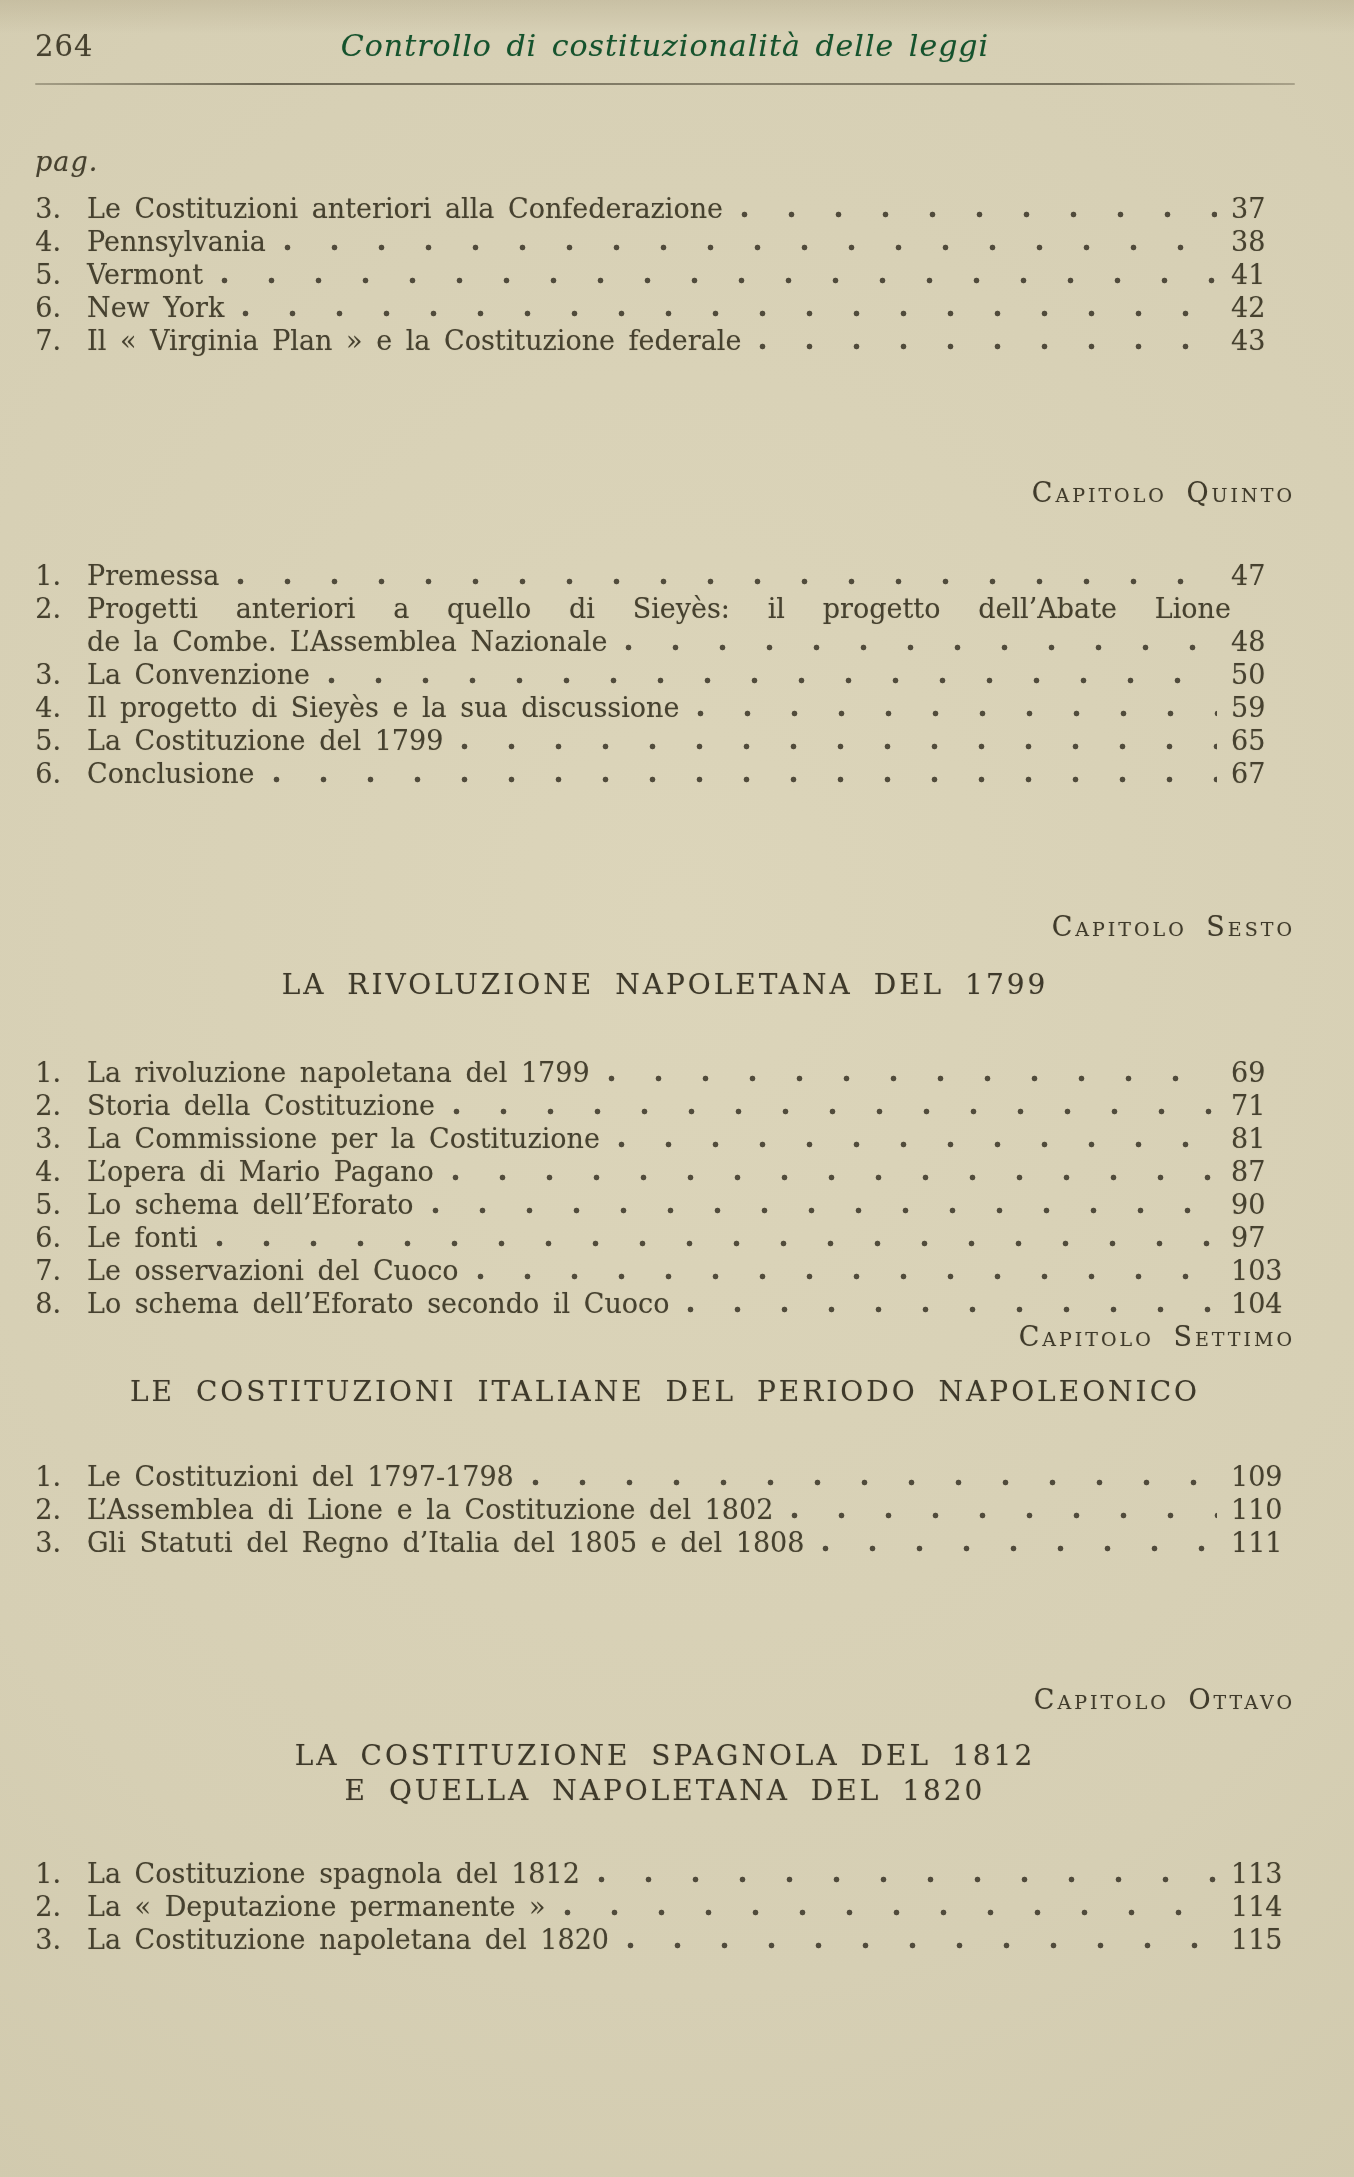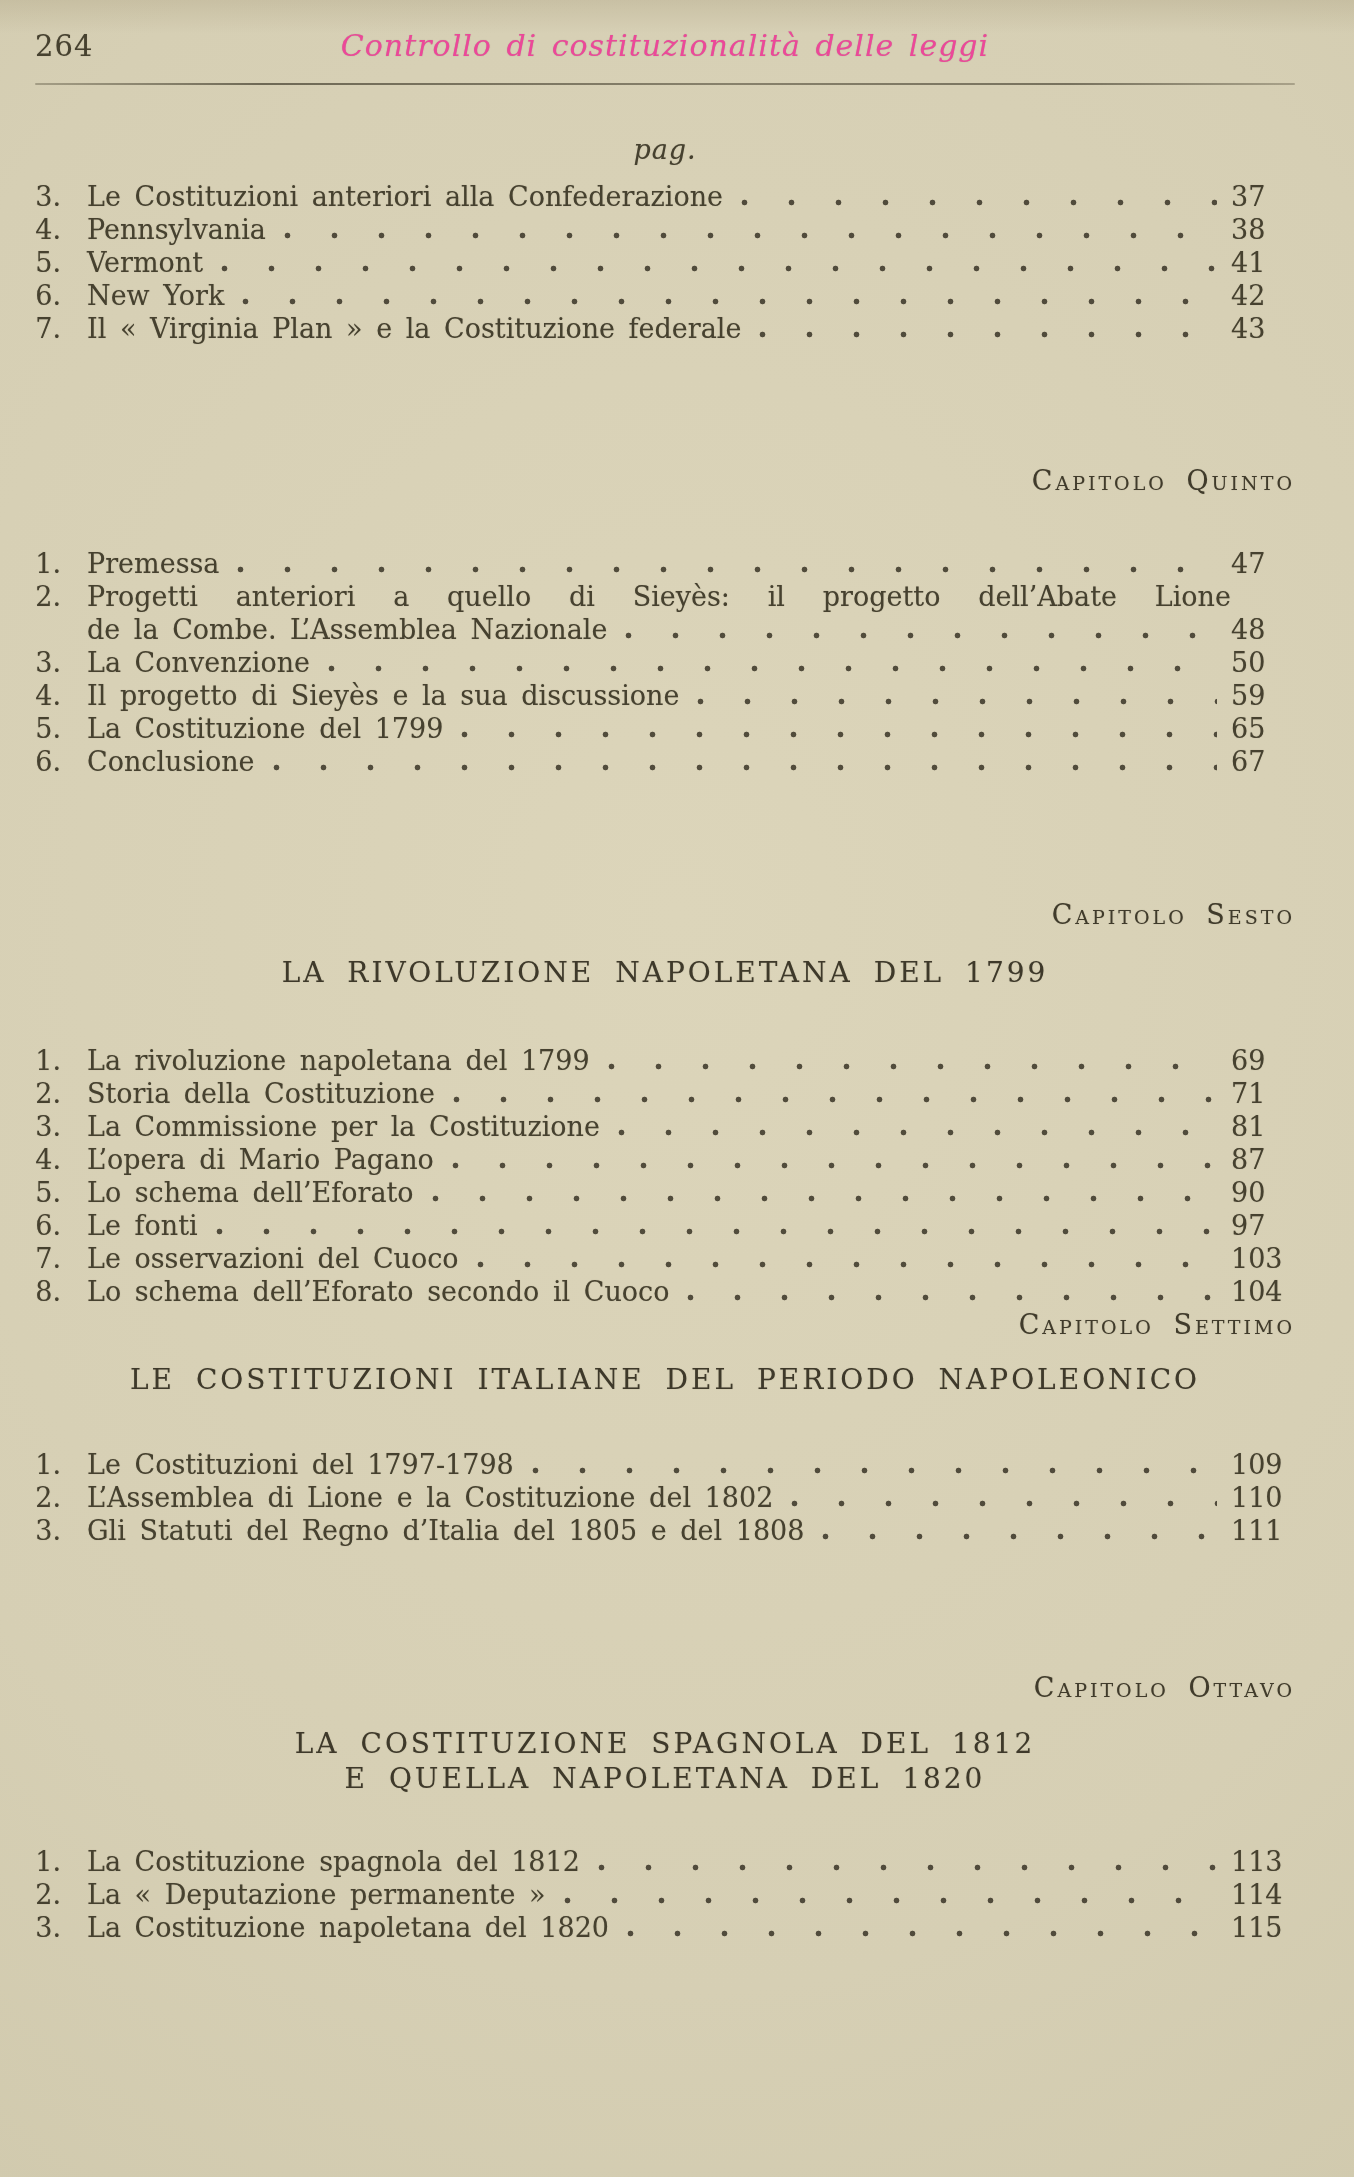--- a/index.html
+++ b/index.html
@@ -14,28 +14,28 @@
     text-shadow:0 0 1px rgba(70,64,48,.30);
   }
   .page{position:absolute;inset:0;padding:0 59px 0 35px;box-sizing:border-box;border-radius:9px;}
 
   
   .header-row{position:relative;margin-top:28px;line-height:36px;height:36px;}
   .folio{font-size:29px;letter-spacing:1px;}
   .running{
     position:absolute;left:50%;top:0;transform:translateX(-50%);
     font-style:italic;font-size:30px;letter-spacing:1px;word-spacing:4px;white-space:nowrap;
-    color:#ec4899;
+    color:#14532d;
   }
   .rule{
     margin-top:19px;height:2px;border:0;
     background:linear-gradient(90deg,rgba(90,84,64,.40),rgba(70,65,48,.72) 18%,rgba(78,72,54,.58) 55%,rgba(70,65,48,.66) 82%,rgba(95,88,68,.38));
     border-radius:1px;
   }
-  .pag-row{margin-top:48px;line-height:34px;text-align:center;}
+  .pag-row{margin-top:60px;line-height:34px;text-align:left;}
   .pag{font-style:italic;font-size:27px;letter-spacing:1px;}
 
   
   .items{margin-top:9px;}
   .row{display:flex;align-items:baseline;height:33px;line-height:33px;font-size:27px;}
   .num{flex:none;width:26px;text-align:right;margin-right:26px;}
   .txt{white-space:nowrap;word-spacing:5px;}
   .txt.justify{flex:1;white-space:normal;text-align:justify;text-align-last:justify;margin-right:64px;}
   .leader{
     flex:1;height:7px;margin:0 14px 0 18px;

